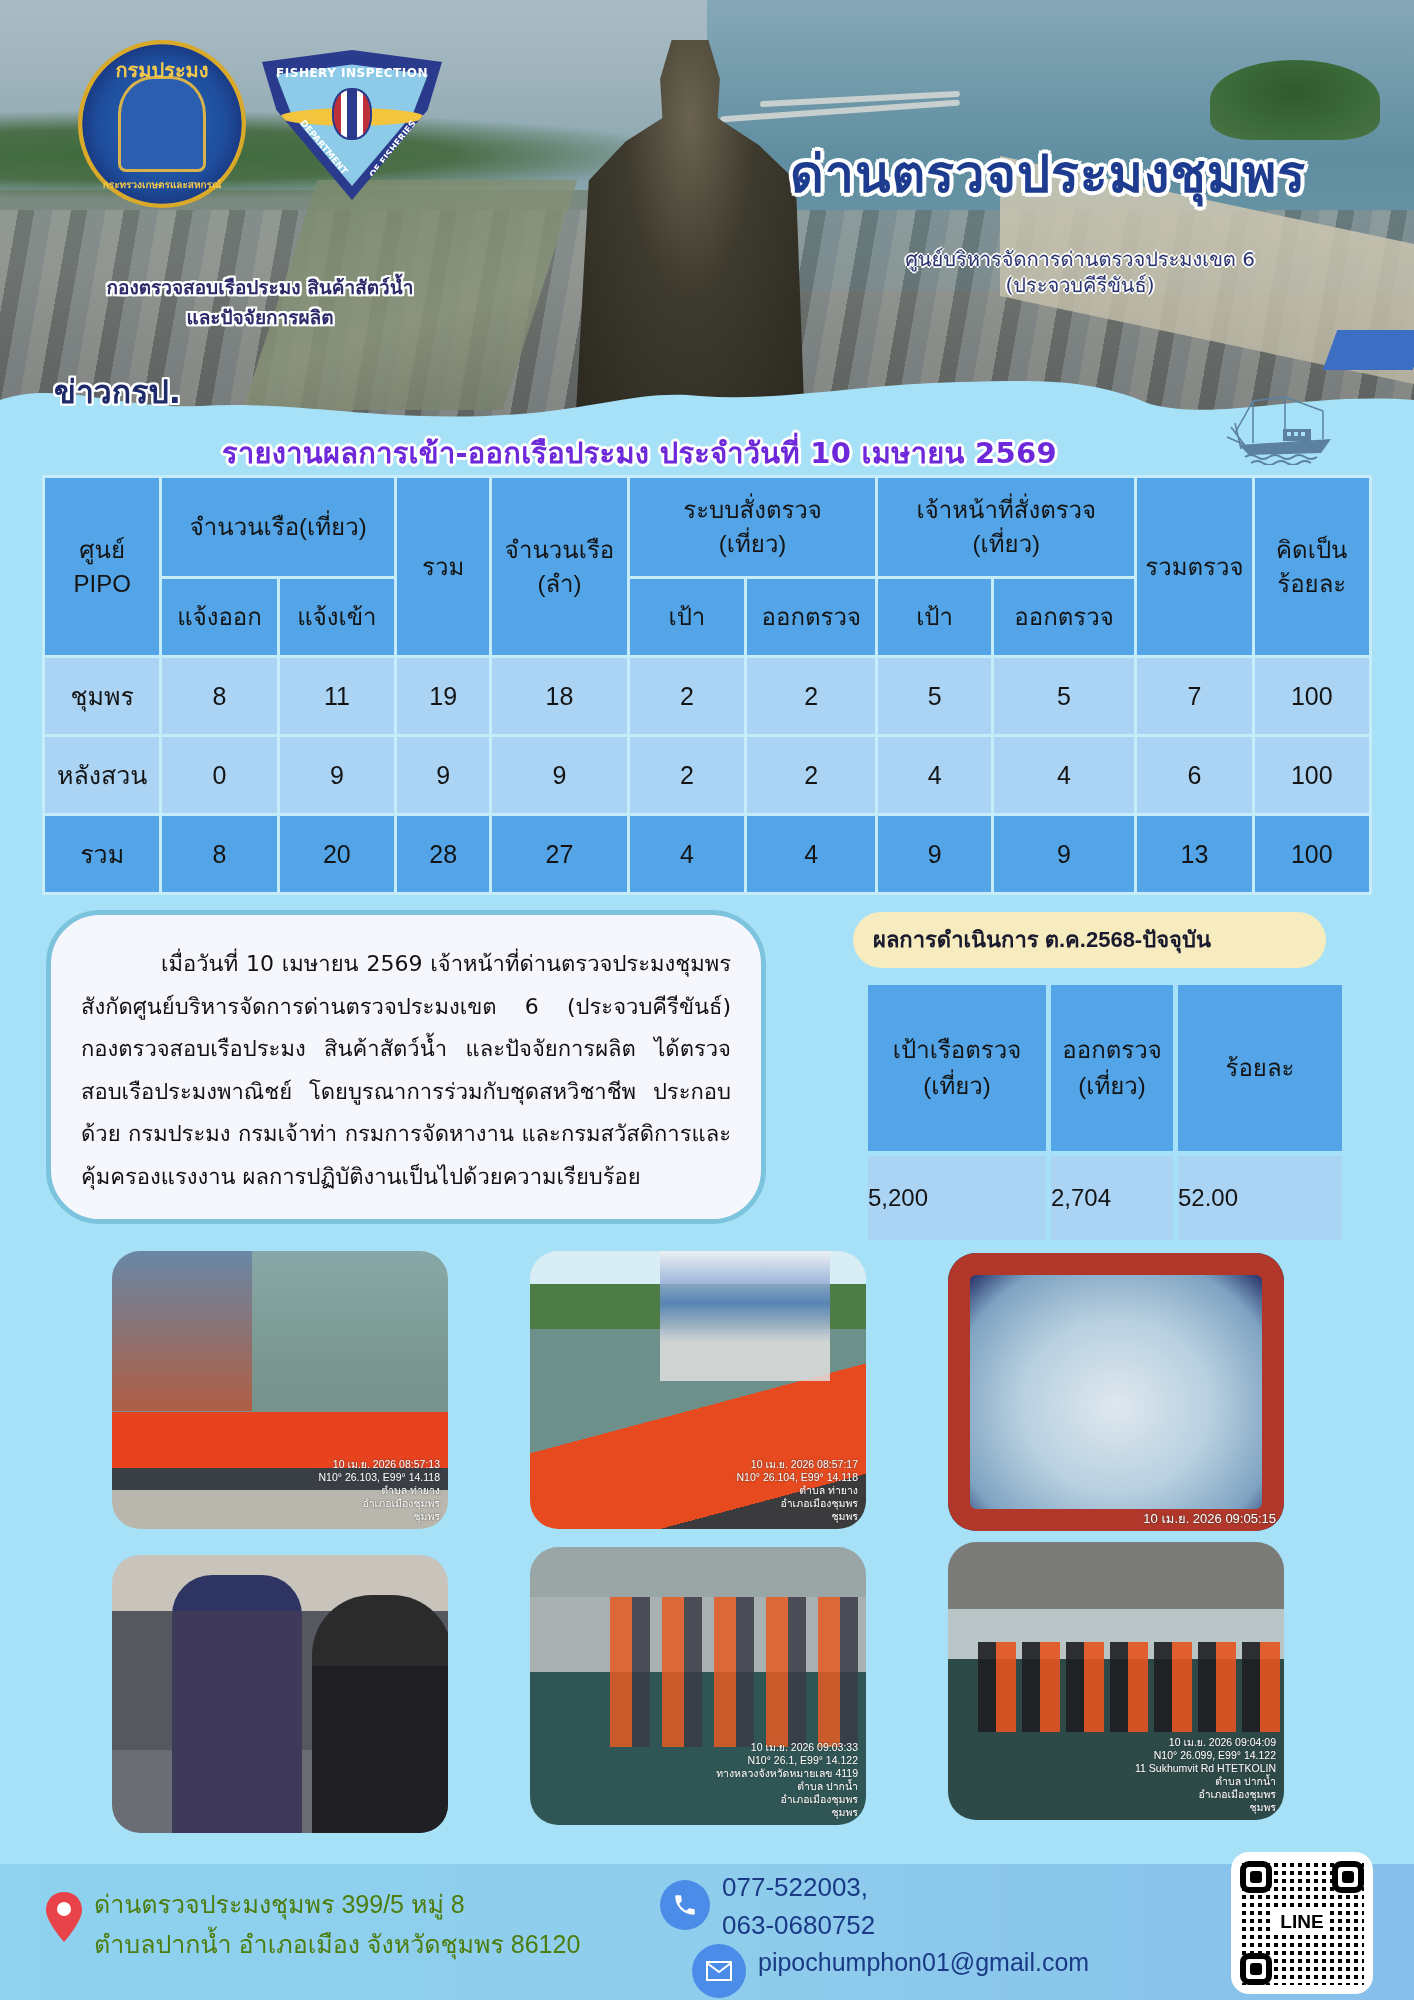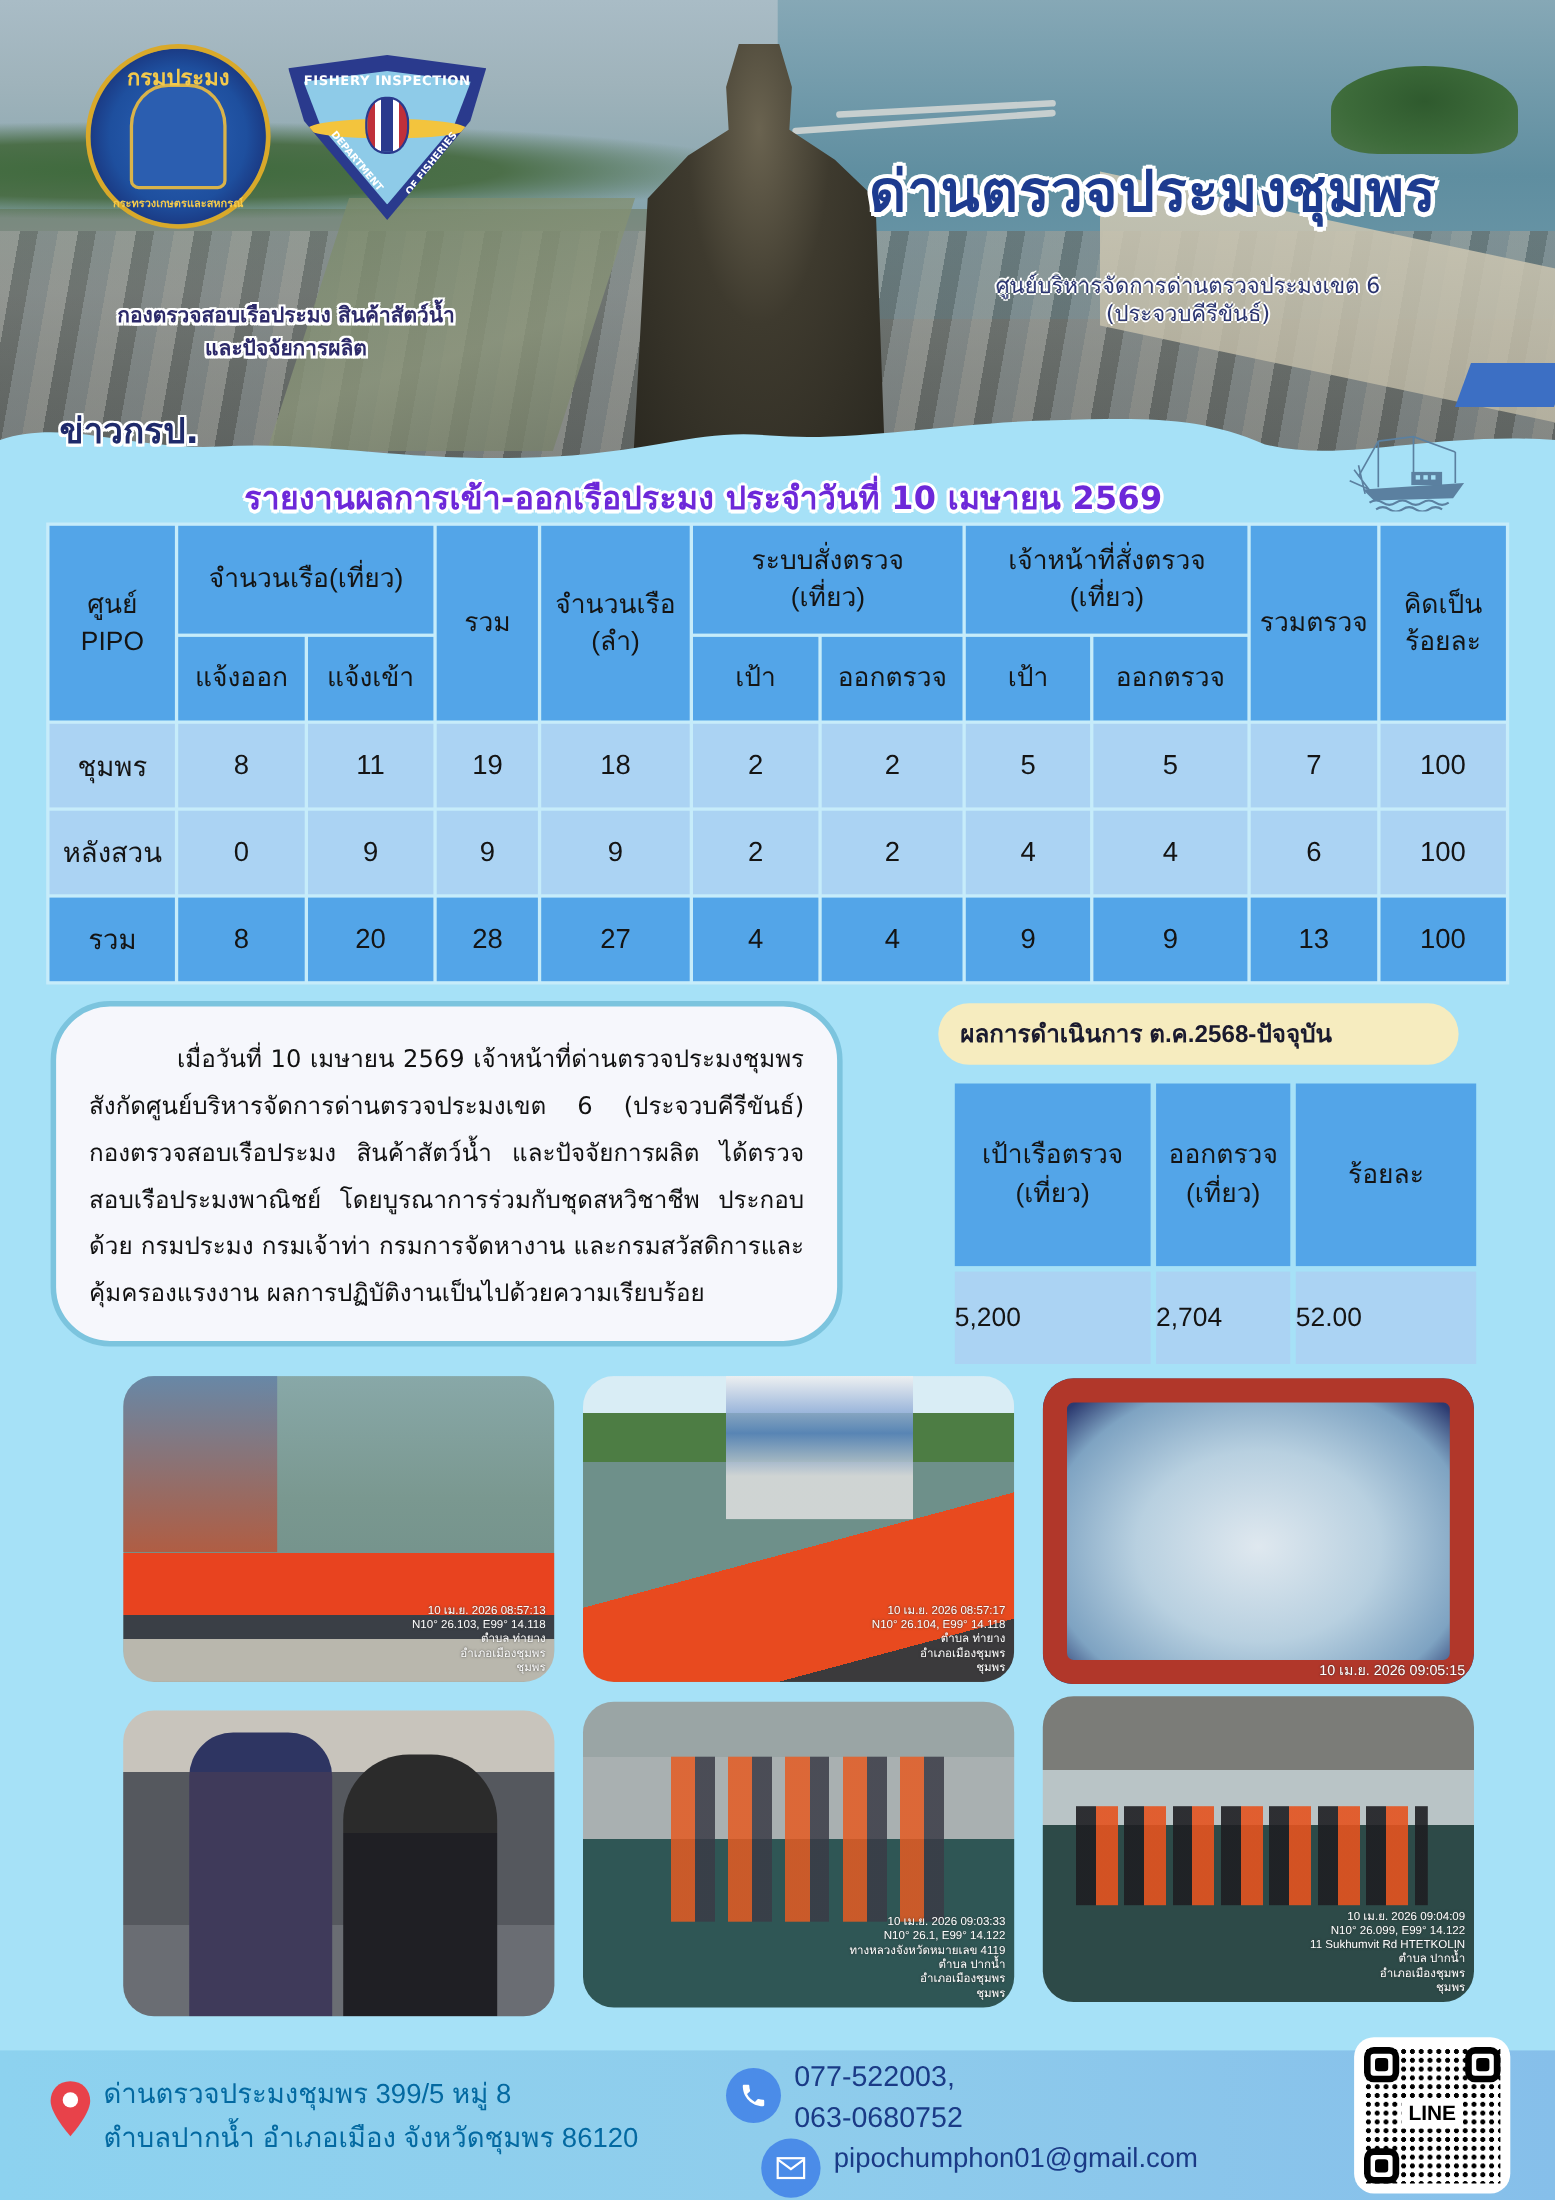--- a/index.html
+++ b/index.html
@@ -76,21 +76,21 @@
   .narrative p { text-indent: 80px; text-align-last: left; }
 
   
   .cum-pill { position: absolute; left: 853px; top: 912px; width: 473px; height: 56px; border-radius: 28px; background: #f6ecbf;
     font-size: 22px; font-weight: bold; color: #1a1a2e; line-height: 56px; padding-left: 20px; font-family: "Liberation Sans", sans-serif; }
   table.cum { position: absolute; left: 863px; top: 980px; border-collapse: separate; border-spacing: 5px 5px; }
   table.cum th { background: #53a5e8; font-size: 24px; font-weight: normal; line-height: 36px; height: 166px; font-family: "Liberation Sans", sans-serif; color: #141414; }
   table.cum td { background: #abd3f3; font-size: 24px; height: 84px; text-align: left; font-family: "Liberation Sans", sans-serif; color: #141414; }
 
   
-  .photo { position: absolute; width: 392px; height: 278px; border-radius: 28px; overflow: hidden; }
+  .photo { position: absolute; width: 336px; height: 278px; border-radius: 28px; overflow: hidden; }
   .photo .stamp { position: absolute; right: 8px; bottom: 6px; font-family: "Liberation Sans", sans-serif; font-size: 10.5px; line-height: 13px; color: #fff; text-align: right;
     text-shadow: 0 0 2px #333; white-space: pre-line; }
   .p1 { left: 112px; top: 1251px; background:
       linear-gradient(180deg, rgba(0,0,0,0) 0 58%, #e8431f 58% 78%, #3a3f46 78% 86%, #b9b7ad 86%),
       linear-gradient(180deg, #88a8a8 0%, #7a9890 40%, #6b8a85 100%); }
   .p1::before { content: ""; position: absolute; left: 0; top: 0; width: 140px; height: 160px; background: linear-gradient(180deg, #5a7aa6, #c94624); opacity: .7; }
   .p2 { left: 530px; top: 1251px; background:
       linear-gradient(165deg, rgba(0,0,0,0) 0 55%, #e84a1f 55% 85%, #3b3a3c 85%),
       linear-gradient(180deg, #d9edf5 0 12%, #4d7d44 12% 28%, #6e908a 28%); }
   .p2::before { content: ""; position: absolute; left: 130px; top: 0; width: 170px; height: 130px; background: linear-gradient(180deg, #f0f0f0 0%, #5a86c8 40%, #e0e0e0 70%); opacity: .85; }
@@ -102,21 +102,21 @@
   .p5 { left: 530px; top: 1547px; background: linear-gradient(180deg, #9aa5a5 0 18%, #a9b0b1 18% 45%, #2f5655 45%); }
   .p5::before { content: ""; position: absolute; left: 80px; top: 50px; width: 260px; height: 150px;
     background: repeating-linear-gradient(90deg, #e55b22 0 22px, #3a3b46 22px 40px, rgba(0,0,0,0) 40px 52px); opacity: .85; }
   .p6 { left: 948px; top: 1542px; background: linear-gradient(180deg, #7b7c78 0 24%, #b9c4c6 24% 42%, #2d4a48 42%); }
   .p6::before { content: ""; position: absolute; left: 30px; top: 100px; width: 320px; height: 90px;
     background: repeating-linear-gradient(90deg, #1e1e22 0 18px, #e5531f 18px 38px, rgba(0,0,0,0) 38px 44px); opacity: .9; }
 
   
   .footer { position: absolute; left: 0; top: 1864px; width: 1414px; height: 136px; background: linear-gradient(90deg, #8dd2ef 0%, #8fcdec 50%, #86bfea 100%); }
   .pin-icon { position: absolute; left: 44px; top: 1890px; width: 40px; height: 54px; }
-  .addr { position: absolute; left: 94px; top: 1884px; font-size: 25px; line-height: 40px; color: #0369a1; font-family: "Liberation Sans", sans-serif; }
+  .addr { position: absolute; left: 94px; top: 1884px; font-size: 25px; line-height: 40px; color: #4d7c0f; font-family: "Liberation Sans", sans-serif; }
   .phone-icon { position: absolute; left: 660px; top: 1880px; width: 50px; height: 50px; border-radius: 50%; background: #4b8ce8; display: flex; align-items: center; justify-content: center; }
   .phones { position: absolute; left: 722px; top: 1868px; font-size: 26px; line-height: 38px; color: #1a3a86; font-family: "Liberation Sans", sans-serif; }
   .mail-icon { position: absolute; left: 692px; top: 1944px; width: 54px; height: 54px; border-radius: 50%; background: #4b8ce8; display: flex; align-items: center; justify-content: center; }
   .email { position: absolute; left: 758px; top: 1948px; font-size: 25px; color: #1a3a86; font-family: "Liberation Sans", sans-serif; }
   .qr { position: absolute; left: 1190px; top: 1852px; width: 142px; height: 142px; background: #fff; border-radius: 18px; padding: 9px; margin-left: 41px; }
   .qr .grid { width: 124px; height: 124px; position: relative;
     background-image:
       radial-gradient(circle, #000 38%, transparent 40%);
     background-size: 8px 8px; }
   .qr .finder { position: absolute; width: 32px; height: 32px; border: 6px solid #000; border-radius: 9px; background: #fff; }

